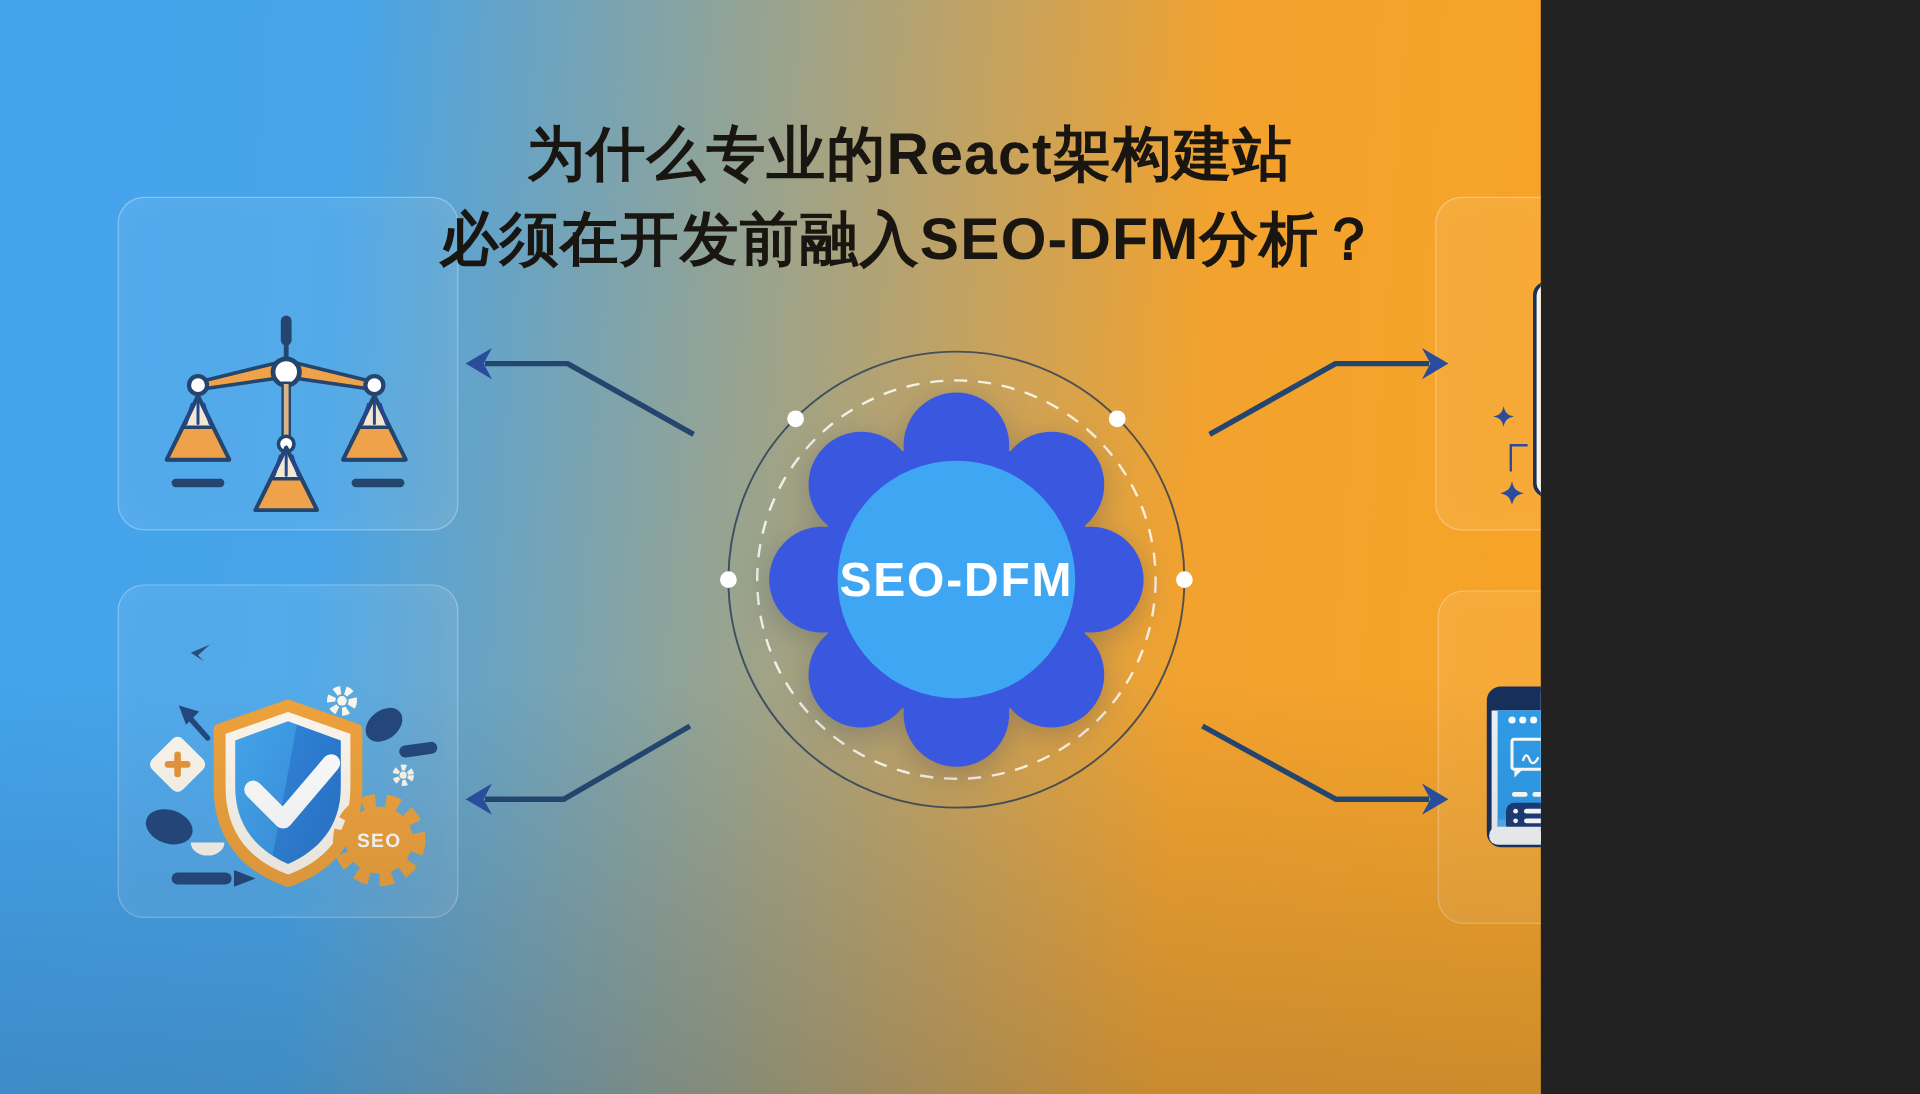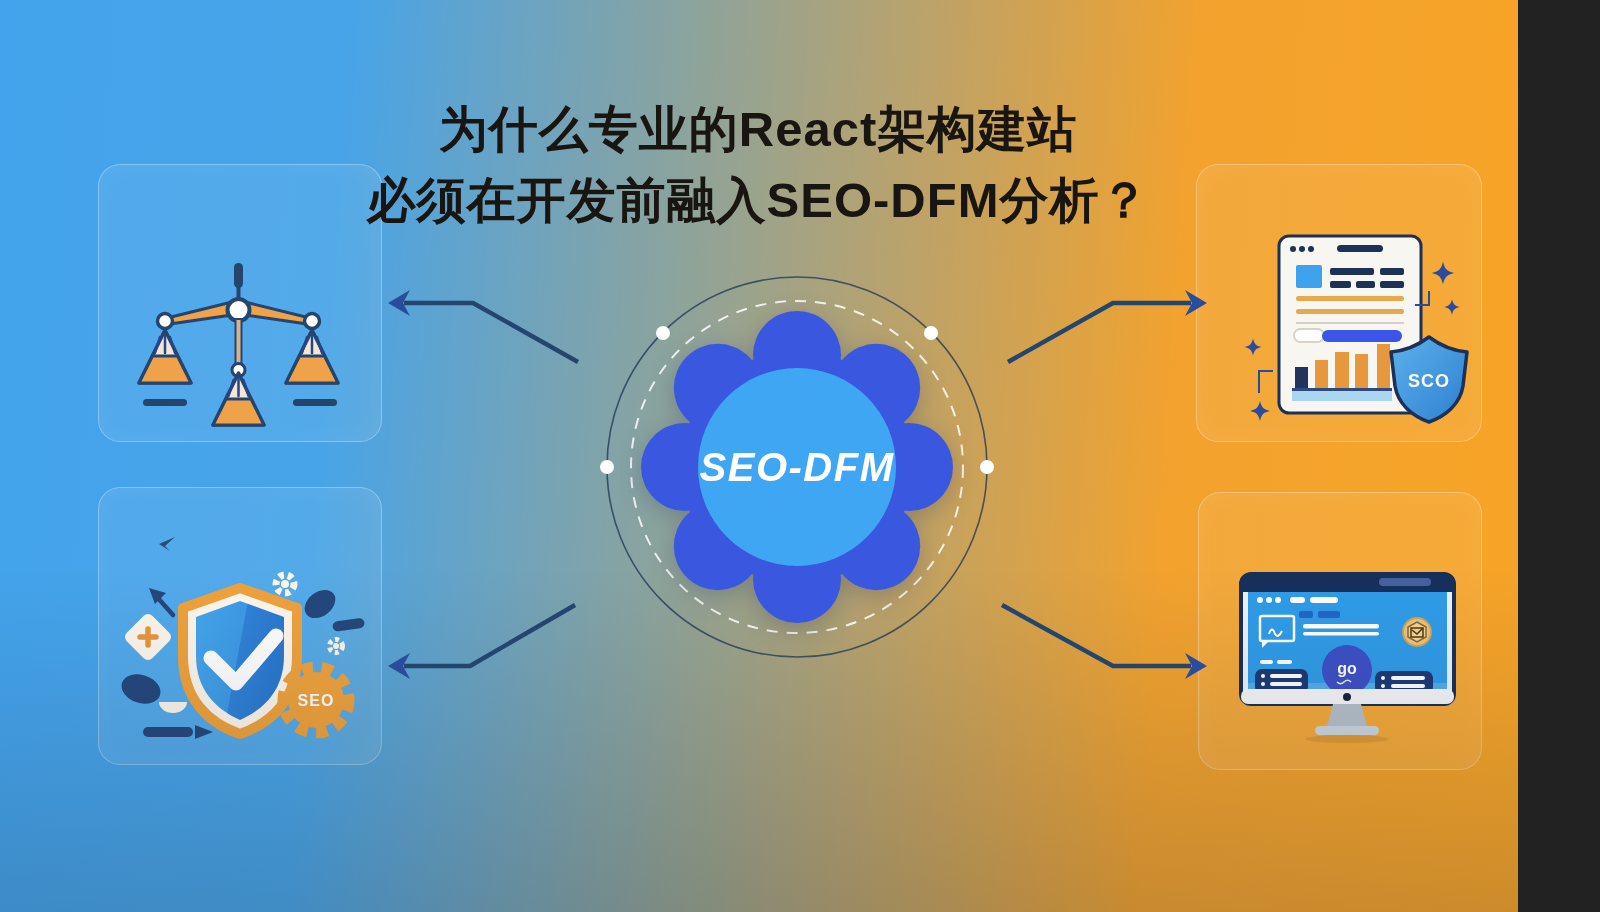--- a/index.html
+++ b/index.html
@@ -1,17 +1,17 @@
 <!DOCTYPE html>
 <html style="--bg-left: #43a3ec; --bg-right: #f7a427; --navy: #24456e; --flower-blue: #3a57e0; --core-blue: #3fa6f4; --orange: #efa23c; --report-shield-blue: #3d95dd; --white: #ffffff;"><head>
 <meta charset="utf-8">
 <style>
   html,body{margin:0;padding:0;background:#222;}
   .canvas{
-    position:relative;width:1518px;height:912px;overflow:hidden;
+    position:relative;width:1284px;height:912px;overflow:hidden;
     font-family:"Liberation Sans",sans-serif;
     background:linear-gradient(94deg,var(--bg-left,#43a3ec) 0%,#47a4e8 22%,#f2a22e 76%,var(--bg-right,#f7a427) 100%);
   }
   .canvas::after{
     content:'';position:absolute;inset:0;pointer-events:none;
     background:linear-gradient(to bottom,rgba(0,0,0,0) 62%,rgba(35,42,55,0.20) 100%);
   }
   .title{
     position:absolute;top:94px;left:0;width:1600px;text-align:center;
     transform:translateX(-42px);
@@ -23,21 +23,21 @@
     background:rgba(255,255,255,0.07);
     border:1.5px solid rgba(255,255,255,0.30);
     box-shadow:inset 0 0 30px rgba(255,255,255,0.05);
   }
   .card svg{position:absolute;left:0;top:0;}
   .card.tl{left:98px;top:164px;width:282px;height:276px;}
   .card.tr{left:1196px;top:164px;width:284px;height:276px;}
   .card.bl{left:98px;top:487px;width:282px;height:276px;}
   .card.br{left:1198px;top:492px;width:282px;height:276px;}
   .arrows{position:absolute;left:0;top:0;z-index:3;pointer-events:none;}
-  .center-badge{position:absolute;left:577px;top:247px;width:440px;height:440px;z-index:4;font-style:italic;}
+  .center-badge{position:absolute;left:577px;top:263px;width:440px;height:440px;z-index:4;}
   .badge-text{font-family:"Liberation Sans",sans-serif;font-weight:700;}
 </style>
 </head>
 <body>
 
 <div class="canvas">
 
   <div class="title">
     <div>为什么专业的React架构建站</div>
     <div>必须在开发前融入SEO-DFM分析？</div>

